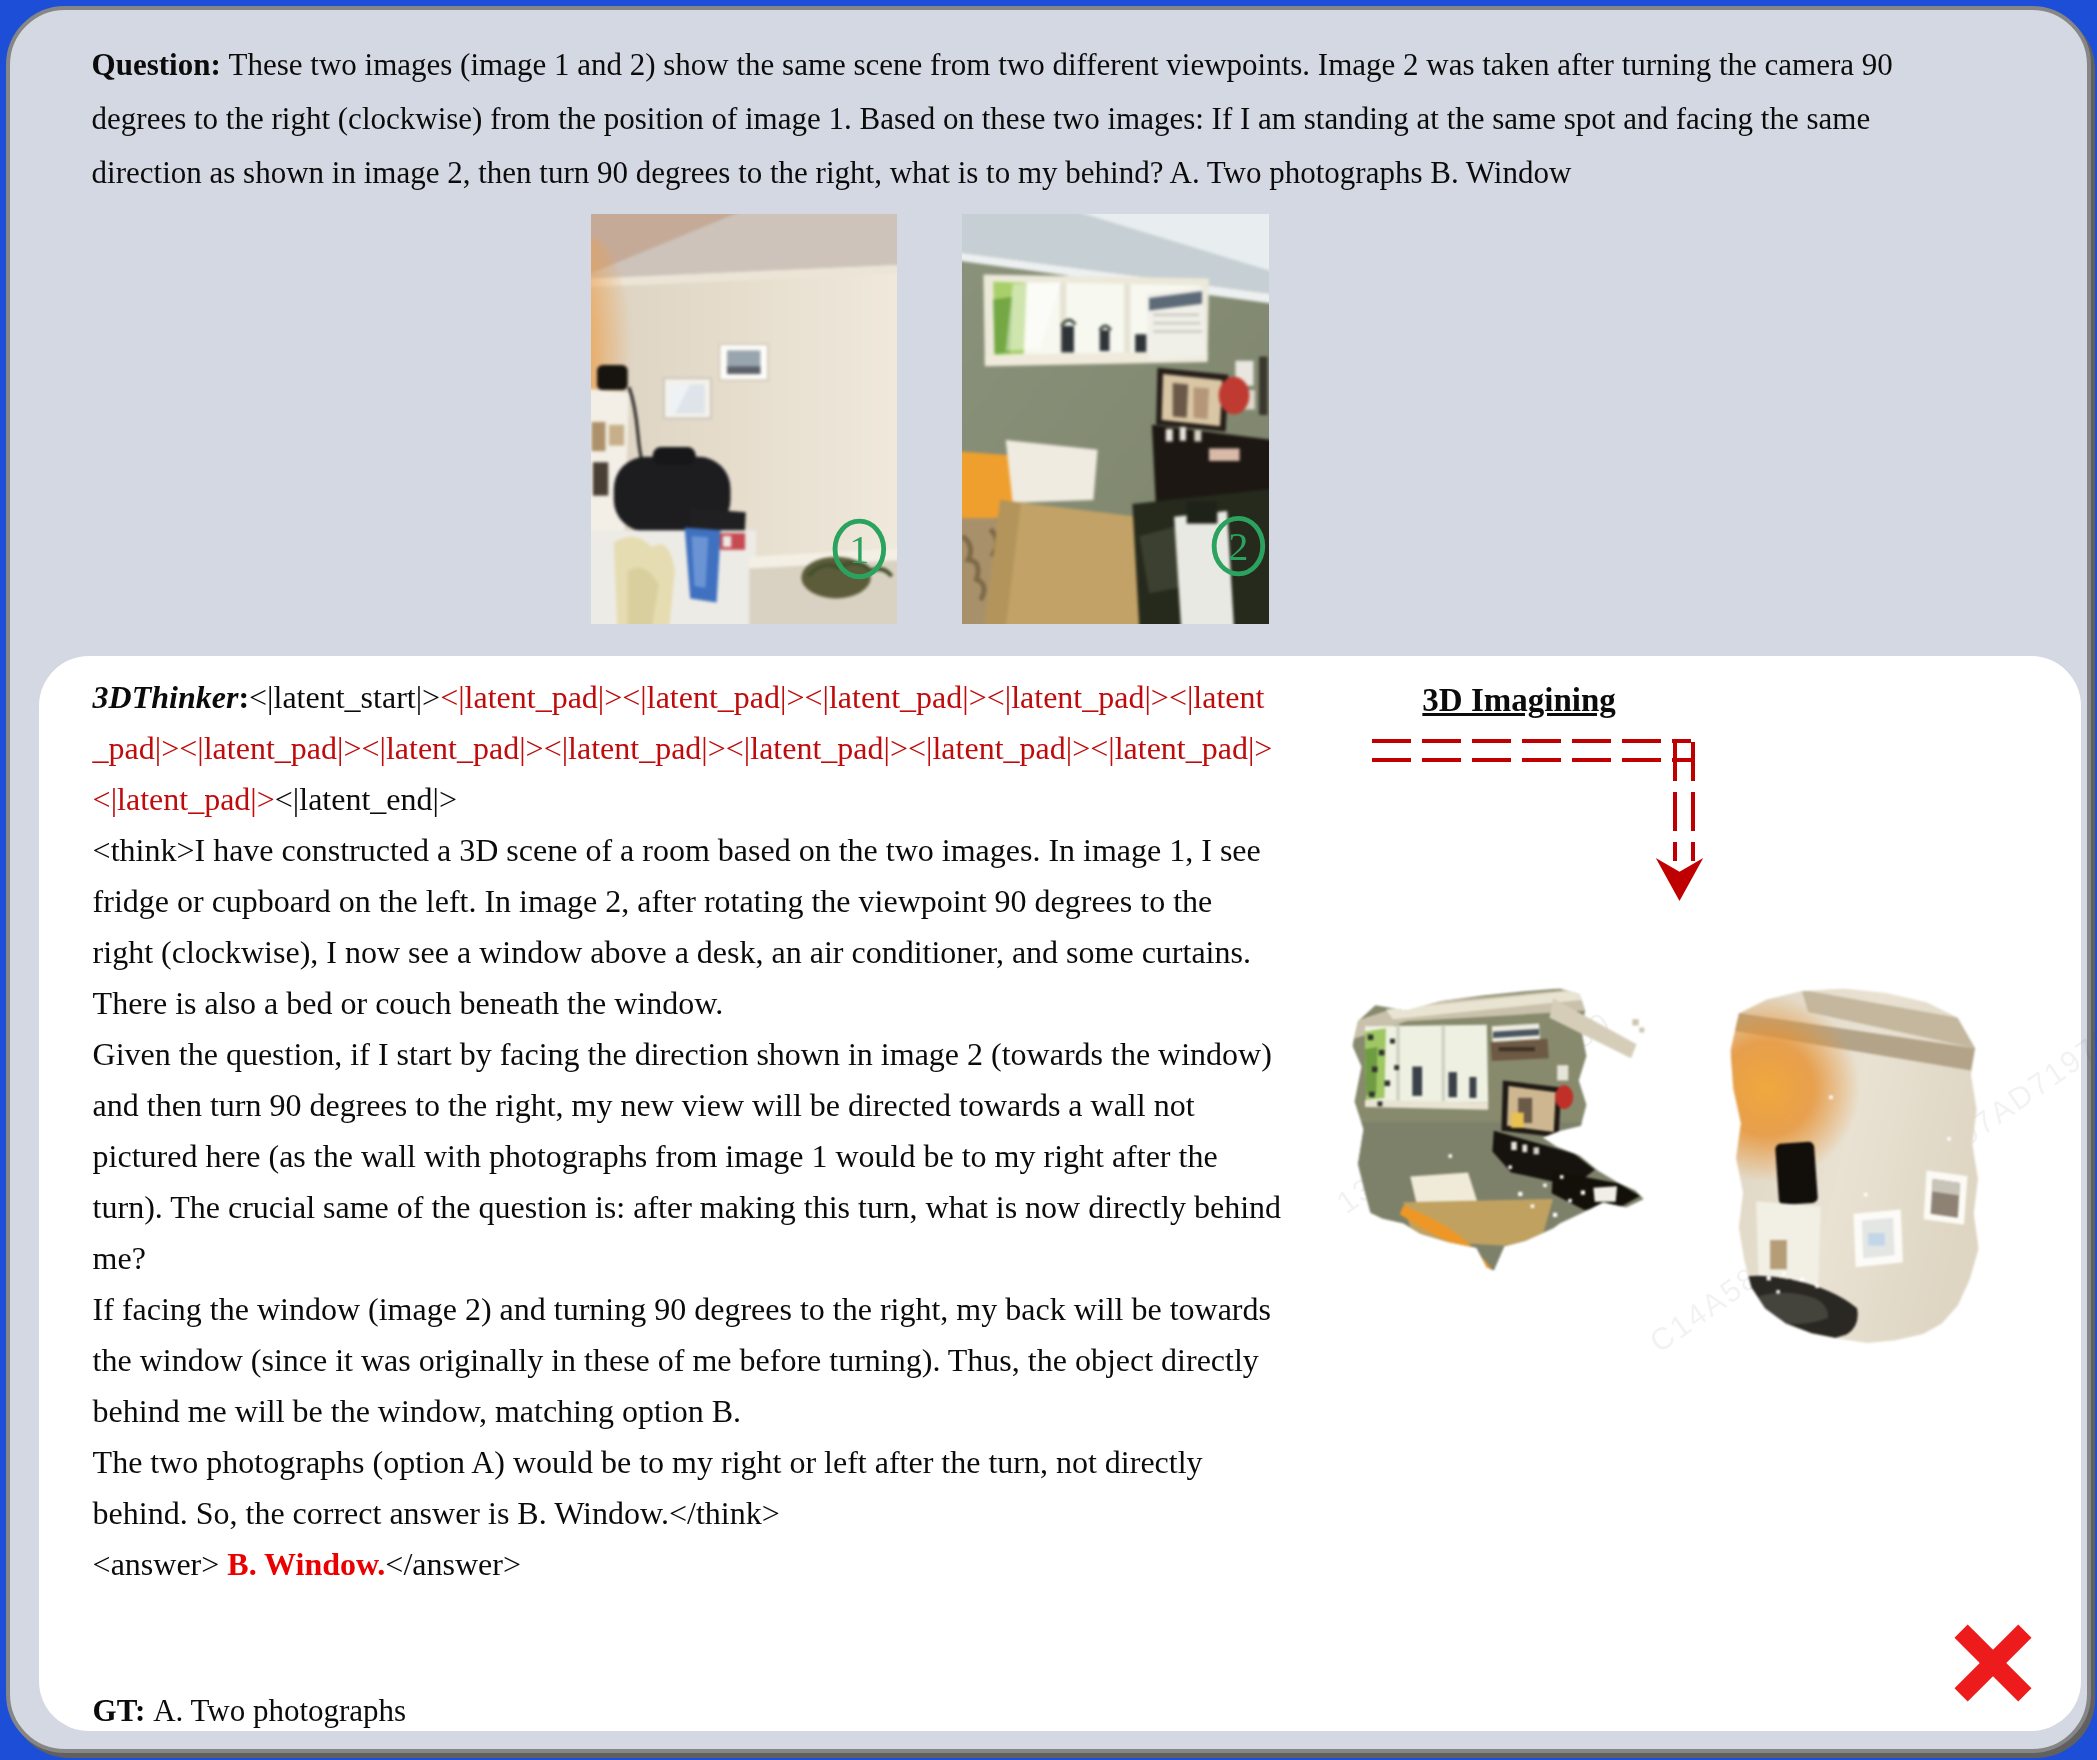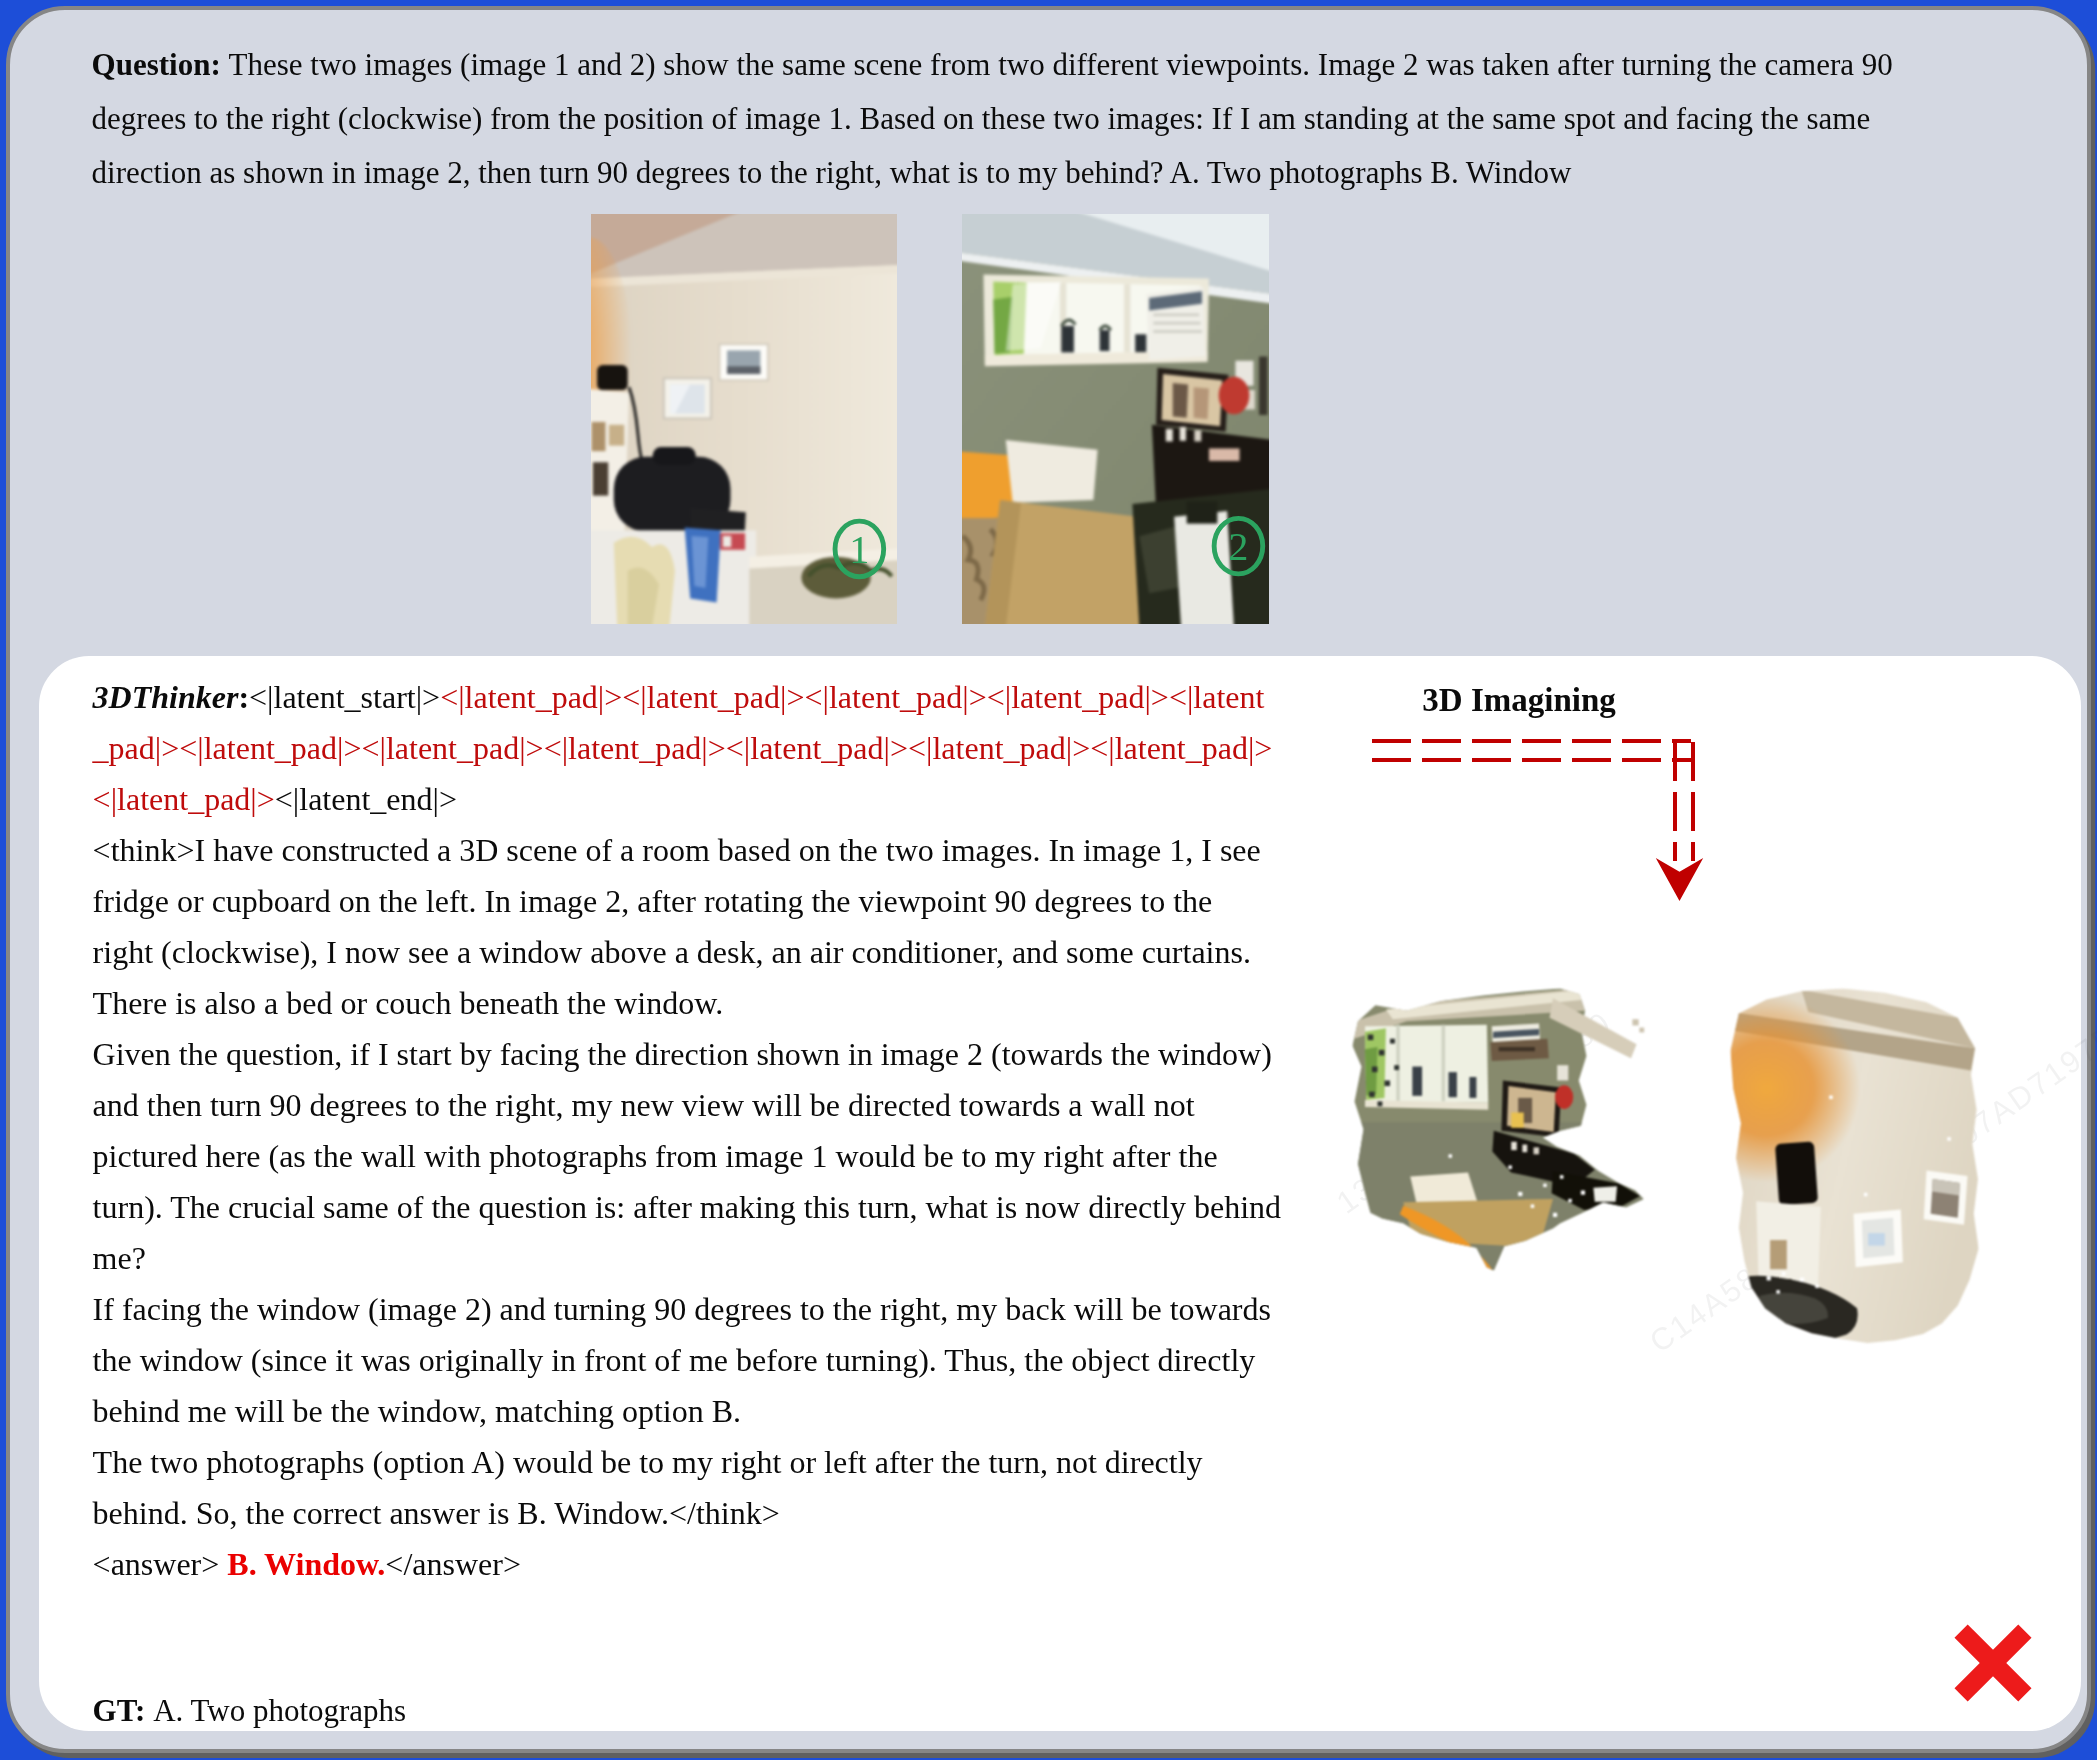--- a/index.html
+++ b/index.html
@@ -26,21 +26,21 @@
   .seg-answer{color:var(--answer_red);font-weight:bold;}
   .gt-line{position:absolute;left:83px;top:1636px;font-size:31px;line-height:42px;white-space:nowrap;color:#0b0b0b;margin-top:44px;}
   
   .photo{position:absolute;top:204px;width:306px;height:410px;overflow:hidden;background:#ddd;}
   .photo svg.art{position:absolute;left:-4.2px;top:-4.2px;filter:blur(1.7px);}
   .photo svg.badge{position:absolute;left:0;top:0;}
   #photo1{left:581px;}
   #photo2{left:952px;width:307px;}
   
   .imagining-title{position:absolute;left:1405px;top:672px;width:209px;text-align:center;
-    font-size:33px;font-weight:bold;color:#0b0b0b;white-space:nowrap;}
+    font-size:33px;font-weight:bold;color:#0b0b0b;white-space:nowrap;text-decoration:underline;}
   .dash-row{position:absolute;left:1362px;top:729px;height:15.3px;display:flex;gap:11px;}
   .hdash{width:39px;height:15.3px;border-top:4.9px solid var(--arrow_red);border-bottom:4.9px solid var(--arrow_red);}
   .hdash.stub{width:19.5px;}
   .vseg{position:absolute;left:1663px;width:14.6px;
     border-left:4.9px solid var(--arrow_red);border-right:4.9px solid var(--arrow_red);}
   .arrowhead{position:absolute;left:1643px;top:845px;}
   
   .cloud{position:absolute;}
   .cloud svg{filter:blur(0.8px);}
   #cloudL{left:1334px;top:973px;}
@@ -198,21 +198,21 @@
         <div class="line"><span class="seg-plain">&lt;think&gt;I have constructed a 3D scene of a room based on the two images. In image 1, I see</span></div>
         <div class="line"><span class="seg-plain">fridge or cupboard on the left. In image 2, after rotating the viewpoint 90 degrees to the</span></div>
         <div class="line"><span class="seg-plain">right (clockwise), I now see a window above a desk, an air conditioner, and some curtains.</span></div>
         <div class="line"><span class="seg-plain">There is also a bed or couch beneath the window.</span></div>
         <div class="line"><span class="seg-plain">Given the question, if I start by facing the direction shown in image 2 (towards the window)</span></div>
         <div class="line"><span class="seg-plain">and then turn 90 degrees to the right, my new view will be directed towards a wall not</span></div>
         <div class="line"><span class="seg-plain">pictured here (as the wall with photographs from image 1 would be to my right after the</span></div>
         <div class="line"><span class="seg-plain">turn). The crucial same of the question is: after making this turn, what is now directly behind</span></div>
         <div class="line"><span class="seg-plain">me?</span></div>
         <div class="line"><span class="seg-plain">If facing the window (image 2) and turning 90 degrees to the right, my back will be towards</span></div>
-        <div class="line"><span class="seg-plain">the window (since it was originally in front of me before turning). Thus, the object directly</span></div>
+        <div class="line"><span class="seg-plain">the window (since it was originally in these of me before turning). Thus, the object directly</span></div>
         <div class="line"><span class="seg-plain">behind me will be the window, matching option B.</span></div>
         <div class="line"><span class="seg-plain">The two photographs (option A) would be to my right or left after the turn, not directly</span></div>
         <div class="line"><span class="seg-plain">behind. So, the correct answer is B. Window.&lt;/think&gt;</span></div>
         <div class="line"><span class="seg-plain">&lt;answer&gt; </span><span class="seg-answer">B. Window.</span><span class="seg-plain">&lt;/answer&gt;</span></div>
       </div>
 
     <div class="gt-line"><span class="seg-bold">GT: </span><span class="seg-plain">A. Two photographs</span></div>
 
     <div class="imagining-title">3D Imagining</div>
     <div class="dash-row">

